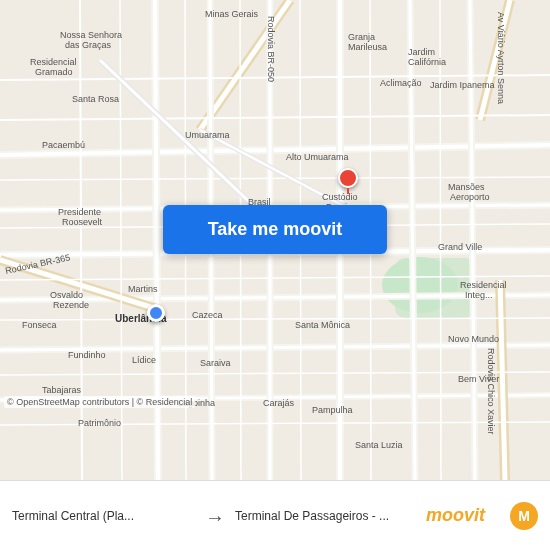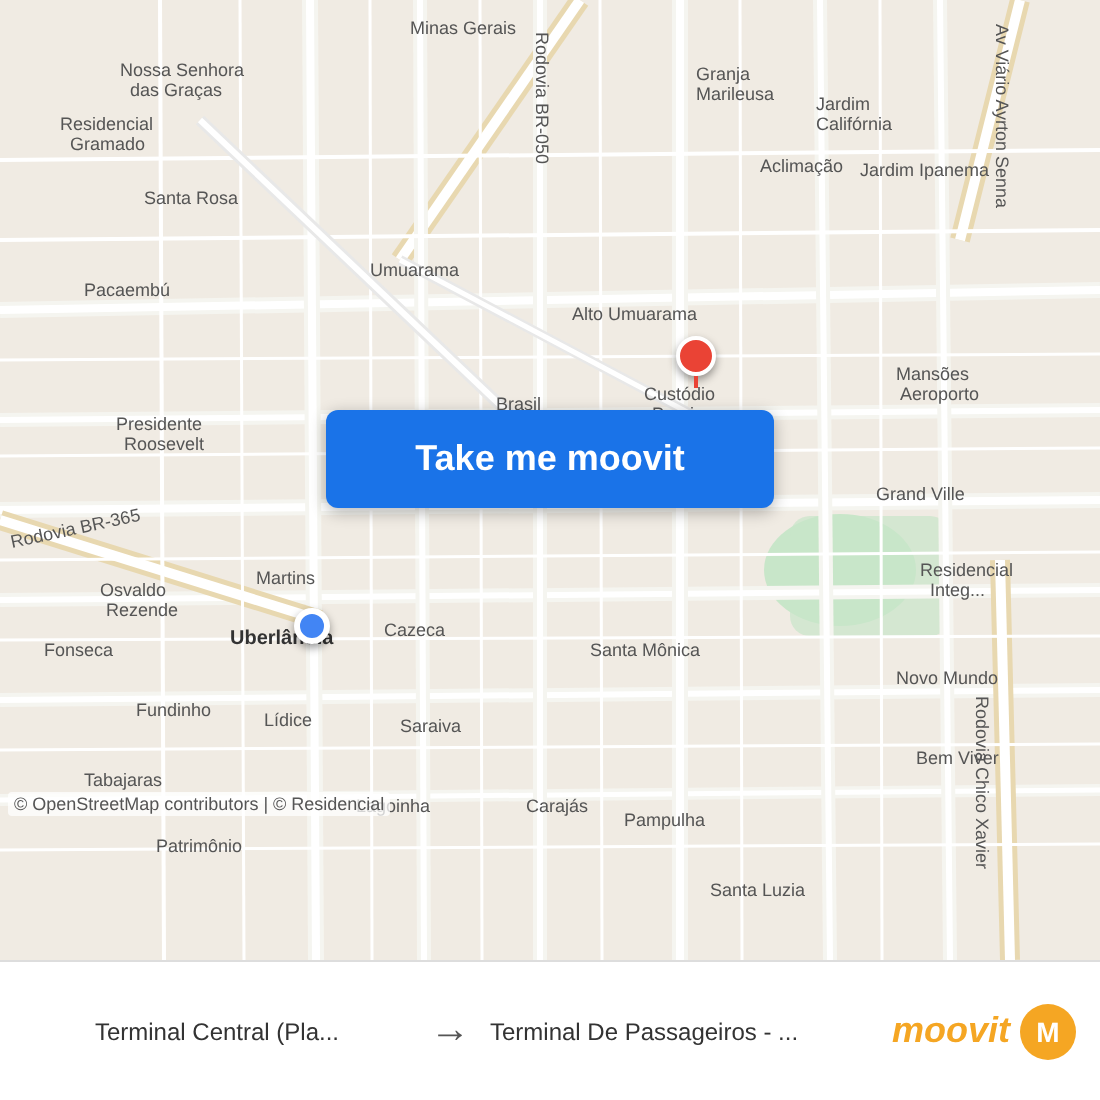--- a/index.html
+++ b/index.html
@@ -94,21 +94,20 @@
     }
 
     .route-from, .route-arrow, .route-to {
       display: flex;
       align-items: center;
     }
 
     .route-from {
       flex: 1;
       min-width: 0;
-      justify-content: center;
     }
 
     .route-arrow {
       padding: 0 10px;
       color: #555;
       font-size: 20px;
     }
 
     .route-to {
       flex: 1;
@@ -123,20 +122,21 @@
       text-overflow: ellipsis;
       max-width: 180px;
     }
 
     
     .moovit-logo {
       display: flex;
       align-items: center;
       margin-left: 8px;
       flex-shrink: 0;
+      gap: 20px;
     }
 
     .moovit-text {
       color: #f5a623;
       font-size: 18px;
       font-weight: bold;
       font-style: italic;
     }
 
     .moovit-icon {

